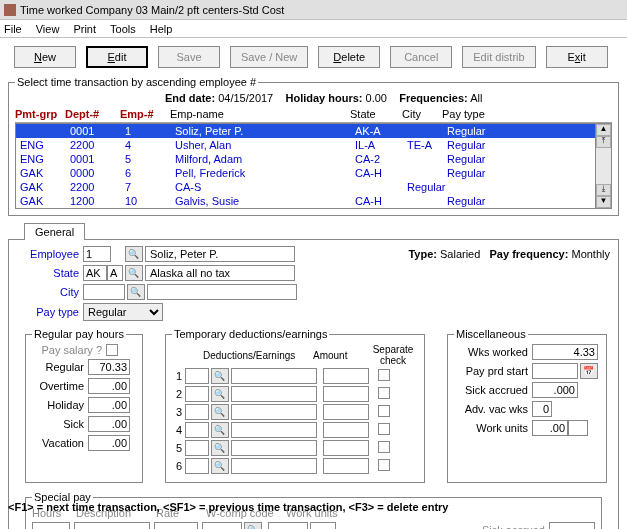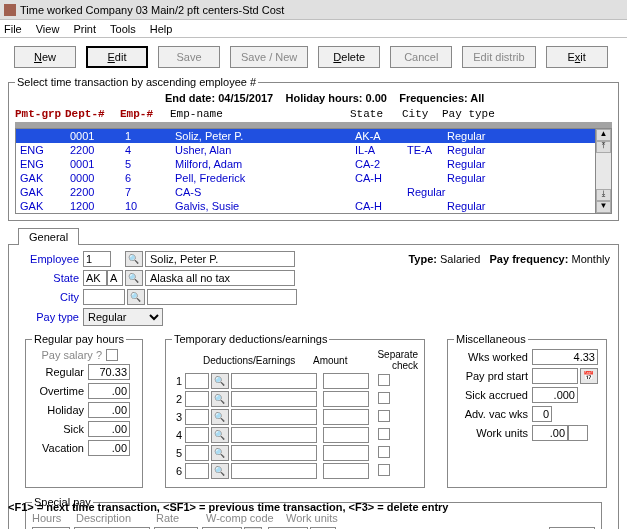--- a/index.html
+++ b/index.html
@@ -8,31 +8,31 @@
 .title-icon { width: 12px; height: 12px; background: #a06050; margin-right: 4px; display: inline-block; }
 .menubar { height: 18px; display: flex; align-items: center; padding: 0 4px; gap: 14px; font-size: 11px; border-bottom: 1px solid #c0c0c0; }
 .menubar span { cursor: default; }
 .toolbar { display: flex; gap: 10px; padding: 8px 14px 4px; }
 .btn { height: 22px; padding: 0 10px; min-width: 62px; background: #f0f0f0; border: 1px solid #888; font-size: 11px; cursor: pointer; }
 .btn.primary { border: 2px solid #000; font-weight: normal; }
 .btn[disabled] { color: #888; }
 .btn u { text-decoration: underline; }
 fieldset { border: 1px solid #888; margin: 4px 8px; padding: 4px 6px 6px; position: relative; }
 legend { font-size: 11px; padding: 0 2px; }
-.info-line { font-size: 11px; padding: 0 0 2px 150px; font-weight: bold; }
-.grid-head { display: grid; grid-template-columns: 50px 55px 50px 180px 52px 40px 100px 16px; font-size: 11px; color: #a00000; font-weight: bold; border-bottom: 6px solid #a3a3a3; padding: 2px 0; font-family: Liberation Mono, monospace; }
+.info-line { font-size: 11px; padding: 0 0 2px 150px; }
+.grid-head { display: grid; grid-template-columns: 50px 55px 50px 180px 52px 40px 100px 16px; font-size: 11px; color: #a00000; font-weight: bold; border-bottom: 1px solid #a3a3a3; padding: 2px 0; }
 .grid-head .plain { color: #000; font-weight: normal; }
 .grid-body { border: 1px solid #888; background: #fff; }
 .grid-row { display: grid; grid-template-columns: 50px 55px 50px 180px 52px 40px 100px; font-size: 11px; color: #0000cc; padding: 1px 4px; }
 .grid-row.sel { background: #2050e0; color: #fff; }
 .grid-wrap { display: flex; }
 .grid-scroll { width: 16px; border: 1px solid #888; border-left: none; display: flex; flex-direction: column; background: #e8e8e8; }
 .sb-btn { height: 12px; font-size: 8px; text-align: center; border: 1px solid #aaa; background: #ddd; line-height: 8px; }
 .sb-track { flex: 1; }
-.tabs { margin: 6px 18px 0; }
+.tabs { margin: 6px 24px 0; }
 .tab { display: inline-block; border: 1px solid #888; border-bottom: none; padding: 2px 10px; font-size: 11px; background: #fff; position: relative; top: 1px; }
 .tab-body { border: 1px solid #888; margin: 0 8px 4px; padding: 6px 8px 8px; }
 .form-row { display: flex; align-items: center; margin-bottom: 3px; font-size: 11px; }
 .lbl { color: #0000cc; text-align: right; width: 62px; margin-right: 4px; }
 .lbl-plain { text-align: right; margin-right: 4px; }
 input.fld { border: 1px solid #888; height: 16px; padding: 0 2px; font-size: 11px; background: #fff; }
 select.fld { border: 1px solid #888; height: 18px; font-size: 11px; }
 .look { width: 18px; height: 16px; border: 1px solid #888; background: #e8e8e8; font-size: 9px; text-align: center; line-height: 14px; margin: 0 2px; cursor: pointer; }
 .readonly { border: 1px solid #888; height: 16px; padding: 0 4px; font-size: 11px; background: #fff; display: inline-flex; align-items: center; }
 .cols { display: flex; gap: 6px; }
@@ -218,21 +218,21 @@
         </div>
     </fieldset>
 
     <fieldset style="flex:1">
       <legend>Temporary deductions/earnings</legend>
       <div class="ded-row" style="font-size:10px;">
         <span class="ded-num"></span>
           <span style="width:18px"></span>
         <span style="width:110px">Deductions/Earnings</span>
         <span style="width:55px">Amount</span>
-        <span style="width:50px;text-align:right;white-space:pre-line">Separate
+        <span style="width:50px;text-align:center;white-space:pre-line">Separate
 check</span>
       </div>
       <div id="ded-rows">
           <div class="ded-row">
             <span class="ded-num">1</span>
             <input class="fld" style="width: 24px;">
             <div class="look">🔍</div>
             <input class="fld" style="width: 86px;">
             <input class="fld num" style="width: 46px; margin-left: 6px;">
             <span style="width:30px;text-align:center"><span class="ck"></span></span>

